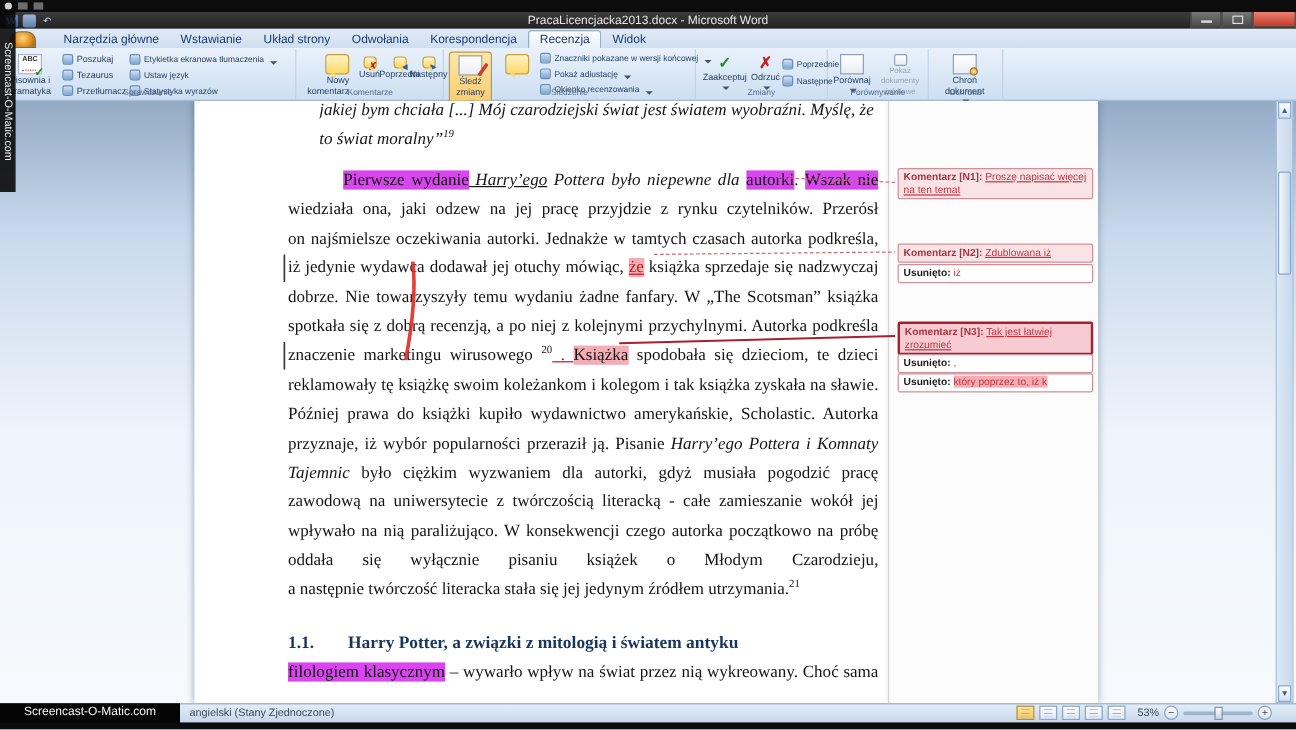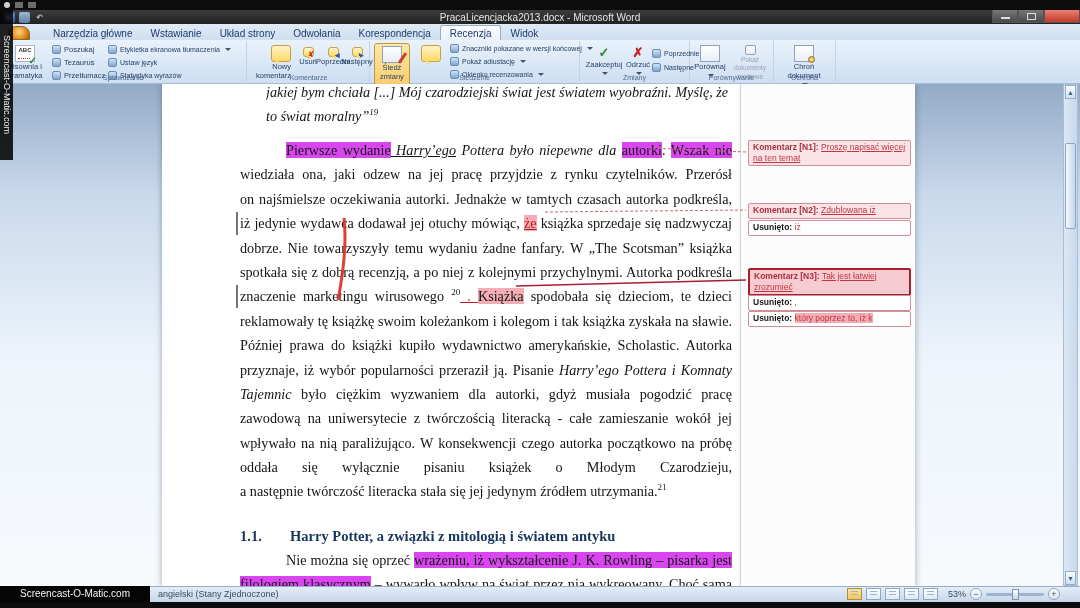--- a/index.html
+++ b/index.html
@@ -32,21 +32,21 @@
   #office-orb { width:22px; height:14px; border-radius:8px 8px 0 0; background:radial-gradient(circle at 50% 40%, #ffd777, #e08a1e 60%, #9c5a0a); margin-right:14px; border:1px solid #8a6a2a; }
   .tab { font-size:10px; color:#1f3b6e; padding:2px 9px 1px; white-space:nowrap; }
   .tab.active { background:linear-gradient(#fdfeff,#e9f1fa); border:1px solid #97aec7; border-bottom:none; border-radius:3px 3px 0 0; color:#1f3b6e; }
 
   
   #ribbon { left:0; top:40px; width:1080px; height:44px; background:linear-gradient(#eaf2fb,#d9e7f6 55%,#cddff2); border-bottom:1px solid #a8bcd3; }
   .rg { position:absolute; top:1px; bottom:1px; border-right:1px solid #c2d3e5; }
   .rg-label { position:absolute; left:0; right:0; bottom:1px; text-align:center; font-size:7px; color:#52688a; }
   .bb { position:absolute; display:flex; flex-direction:column; align-items:center; gap:1px; font-size:7.5px; line-height:8px; text-align:center; color:#1f3a5f; border-radius:3px; padding:2px 2px 1px; }
   .bb.hl-btn { background:linear-gradient(#fde8a8,#f8c868); border:1px solid #c2973c; }
-  .sb { position:absolute; display:flex; align-items:center; gap:3px; font-size:7.5px; color:#1f3a5f; white-space:nowrap; }
+  .sb { position:absolute; display:flex; align-items:flex-end; gap:3px; font-size:7.5px; color:#1f3a5f; white-space:nowrap; }
   .dda { width:0; height:0; border-left:3px solid transparent; border-right:3px solid transparent; border-top:3px solid #44536b; display:inline-block; margin-left:2px; }
   .grayed { color:#98a4b4; }
 
   .bi { position:relative; width:20px; height:17px; }
   .mi { position:relative; width:11px; height:10px; border-radius:2px; display:inline-block; }
   .i-abc { background:#fff; border:1px solid #a9b6c6; font:bold 6px "Liberation Sans",sans-serif; color:#333; text-align:center; line-height:8px; }
   .i-abc .chk { position:absolute; right:-3px; bottom:-4px; color:#2a7a2a; font-size:10px; }
   .i-abc .sqg { position:absolute; left:2px; bottom:2px; width:12px; border-bottom:1px dotted #d03030; }
   .i-doc { background:linear-gradient(#ffffff,#e9eef4); border:1px solid #8fa2b8; }
   .i-balloon { background:linear-gradient(#fff3c8,#ffd967); border:1px solid #c7a13f; border-radius:3px; }
@@ -313,21 +313,20 @@
         <div class="dl"><span>wpływało na nią paraliżująco. W konsekwencji czego autorka początkowo na próbę</span></div>
         <div class="dl"><span>oddała się wyłącznie pisaniu książek o Młodym Czarodzieju,</span></div>
         <div class="dl nj"><span>a następnie twórczość literacka stała się jej jedynym źródłem utrzymania.</span><sup>21</sup></div>
       </div>
 
       <div class="blk" id="heading">
         <span class="hnum">1.1.</span><span>Harry Potter, a związki z mitologią i światem antyku</span>
       </div>
 
       <div class="blk" id="para2">
-        <div class="dl indent"><span>Nie można się oprzeć </span><span class="hl">wrażeniu, iż wykształcenie J. K. Rowling – pisarka jest</span></div>
         <div class="dl"><span class="hl">filologiem klasycznym</span><span> – wywarło wpływ na świat przez nią wykreowany. Choć sama</span></div>
       </div>
 
     </div>
   </div>
 
   <div id="markuparea"></div>
 
   <div class="bal" style="top:56px;"><b>Komentarz [N1]:</b> <span class="ct">Proszę napisać więcej na ten temat</span></div>
   <div class="bal" style="top:119px;"><b>Komentarz [N2]:</b> <span class="ct">Zdublowana iż</span></div>

